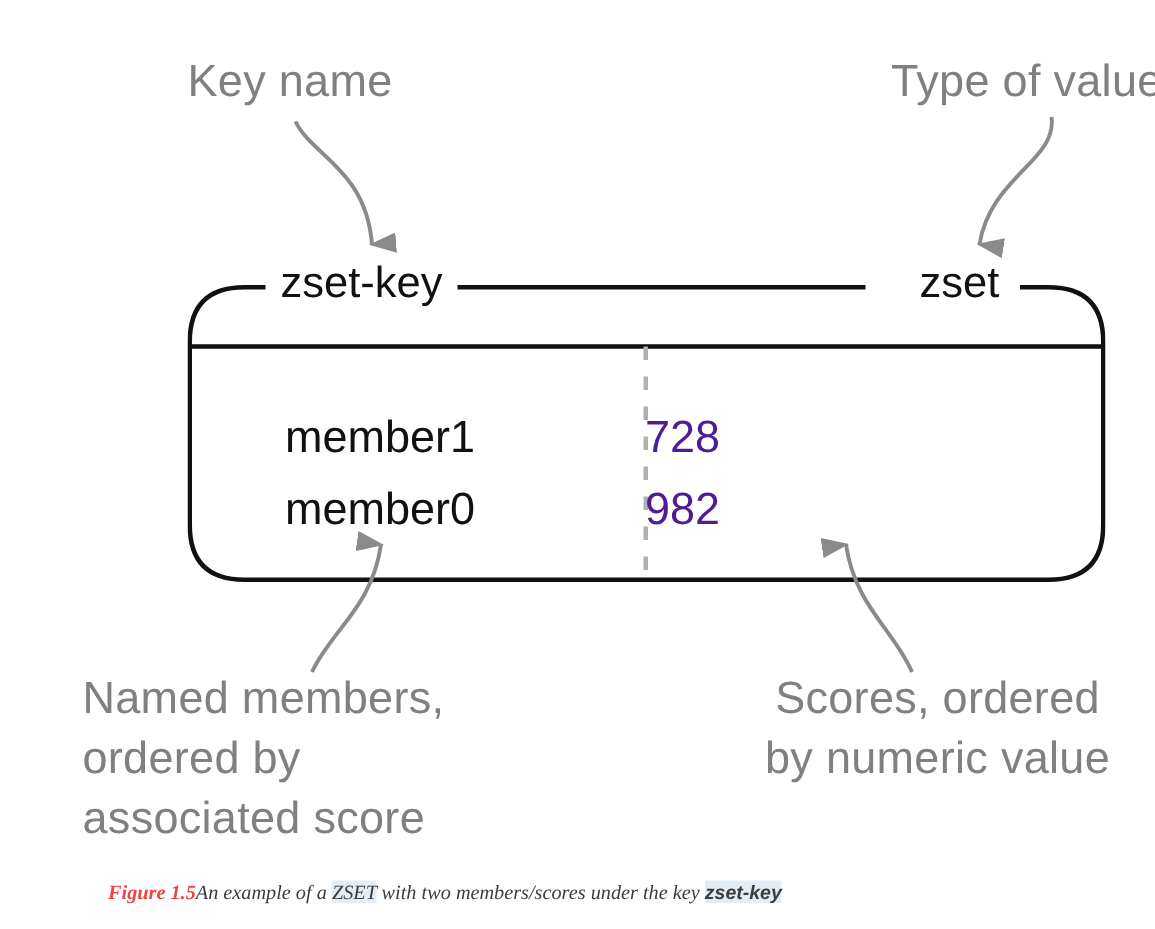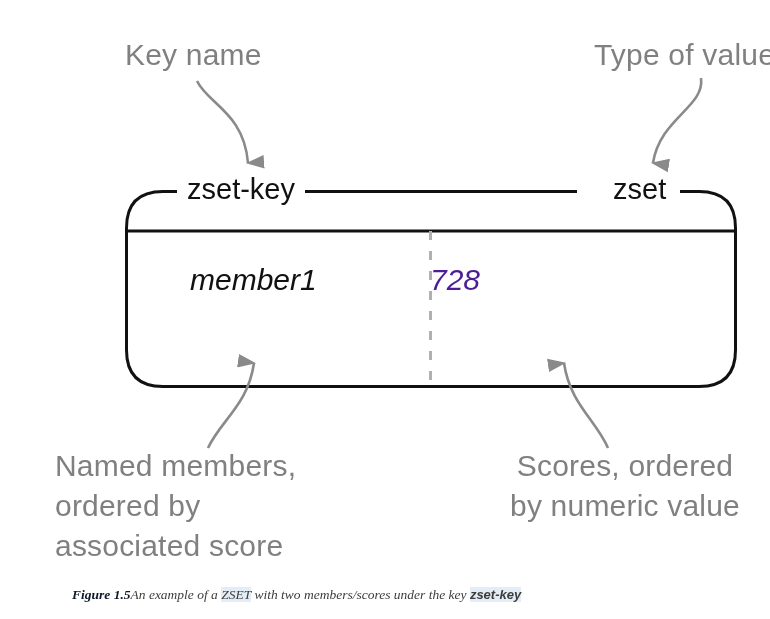--- a/index.html
+++ b/index.html
@@ -71,26 +71,25 @@
     background: #ffffff;
     padding: 0 10px;
   }
   #box-key-label  { left: 52px;  top: -15px; }
   #box-type-label { left: 478px; top: -15px; }
 
   
   #rows {
     position: absolute;
     left: 0;
-    top: 44px;
+    top: 56px;
     width: 612px;
     height: 120px;
     padding-top: 22px;
     box-sizing: border-box;
-    font-style: italic;
   }
   .row {
     display: flex;
     align-items: center;
     height: 48px;
   }
   .cell-member {
     width: 305px;
     box-sizing: border-box;
     padding-left: 65px;
@@ -125,21 +124,21 @@
     left: 27px;
     top: 586px;
     font-family: "Liberation Serif", serif;
     font-size: 13.5px;
     line-height: 18px;
     font-style: italic;
     color: #3c3c3c;
     white-space: nowrap;
   }
   #caption .fig-num {
-    color: #0f172a;
+    color: #ef4444;
     font-weight: 700;
     font-style: italic;
   }
   #caption .code {
     background: #e4edf5;
     font-style: italic;
   }
   #caption .code-strong {
     background: #e4edf5;
     font-weight: 700;
@@ -182,20 +181,24 @@
     </svg>
 
     <div class="box-title" id="box-key-label">zset-key</div>
 
     <div class="box-title" id="box-type-label">zset</div>
 
     <div id="rows">
       <div class="row">
         <div class="cell-member">member1</div>
         <div class="cell-score">728</div>
+      </div>
+      <div class="row">
+        <div class="cell-member">member0</div>
+        <div class="cell-score">982</div>
       </div>
     </div>
   </div>
 
   <svg id="arrows" width="770" height="619" viewBox="0 0 770 619">
     <defs>
       <marker id="arrowhead-gray" markerWidth="6" markerHeight="7" refX="2.6" refY="6.2" orient="auto" markerUnits="strokeWidth">
         <path d="M 0 0 L 5.2 0 L 2.6 7 Z" fill="#8a8a8a"></path>
       </marker>
     </defs>

